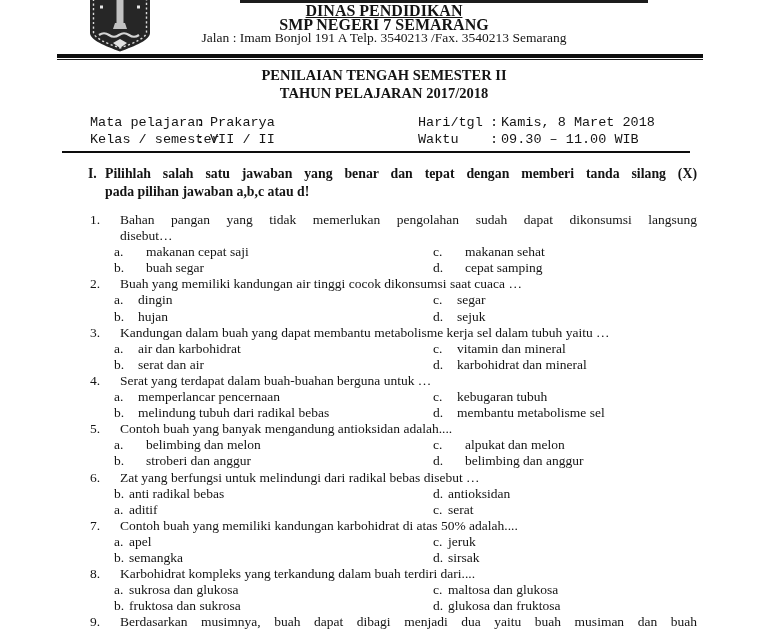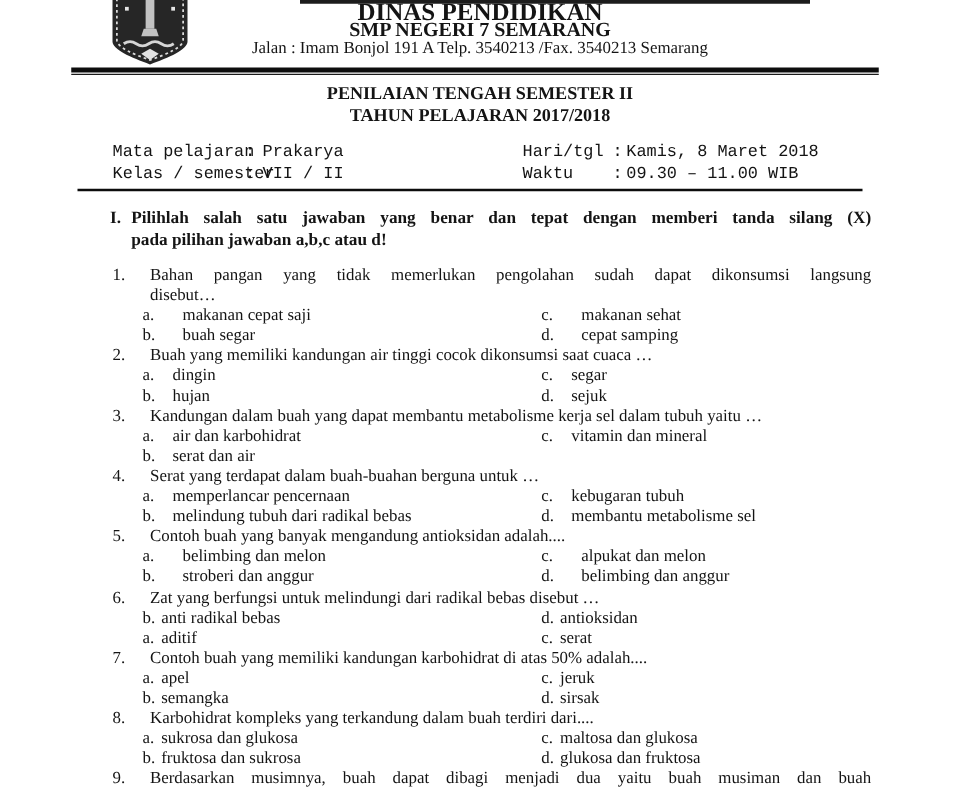--- a/index.html
+++ b/index.html
@@ -8,21 +8,21 @@
     background:#ffffff;color:#141414;
     font-family:"Liberation Serif","DejaVu Serif",serif;
   }
   .abs{position:absolute;}
   
   .artifact{top:0;left:240px;width:408px;height:2.5px;background:#1c1c1c;}
   
   .logo{left:87px;top:0;width:66px;height:53px;}
   
   .letterhead{top:4px;left:0;width:768px;text-align:center;white-space:nowrap;}
-  .h1{font-size:20px;font-weight:bold;line-height:13.5px;}
+  .h1{font-size:16px;font-weight:bold;line-height:13.5px;text-decoration:underline;}
   .h2{font-size:16px;font-weight:bold;line-height:13.5px;}
   .h3{font-size:13.5px;line-height:13.5px;}
   .rule-double{top:54px;left:57px;width:646px;height:1px;border-top:4px solid #0d0d0d;border-bottom:1.5px solid #1a1a1a;}
   
   .exam-title{top:67px;left:0;width:768px;text-align:center;font-weight:bold;font-size:14.5px;line-height:17.5px;}
   
   .meta-row{left:0;width:612px;height:16px;font-size:13.5px;white-space:nowrap;font-family:Liberation Mono, monospace;}
   .meta-row .ll{position:absolute;left:90px;}
   .meta-row .lc{position:absolute;left:196px;}
   .meta-row .lv{position:absolute;left:210px;}
@@ -140,20 +140,21 @@
       <div class="qline">
         <span class="qnum">3.</span>
         <div class="qtext">Kandungan dalam buah yang dapat membantu metabolisme kerja sel dalam tubuh yaitu …</div>
       </div>
       <div class="qline gn">
         <span class="opt1"><span class="opt-letter">a.</span><span>air dan karbohidrat</span></span>
         <span class="opt2"><span class="opt-letter">c.</span><span>vitamin dan mineral</span></span>
       </div>
       <div class="qline gn">
         <span class="opt1"><span class="opt-letter">b.</span><span>serat dan air</span></span>
+        <span class="opt2"><span class="opt-letter">d.</span><span>karbohidrat dan mineral</span></span>
       </div>
     </div>
     <div>
       <div class="qline">
         <span class="qnum">4.</span>
         <div class="qtext">Serat yang terdapat dalam buah-buahan berguna untuk …</div>
       </div>
       <div class="qline gn">
         <span class="opt1"><span class="opt-letter">a.</span><span>memperlancar pencernaan</span></span>
         <span class="opt2"><span class="opt-letter">c.</span><span>kebugaran tubuh</span></span>

